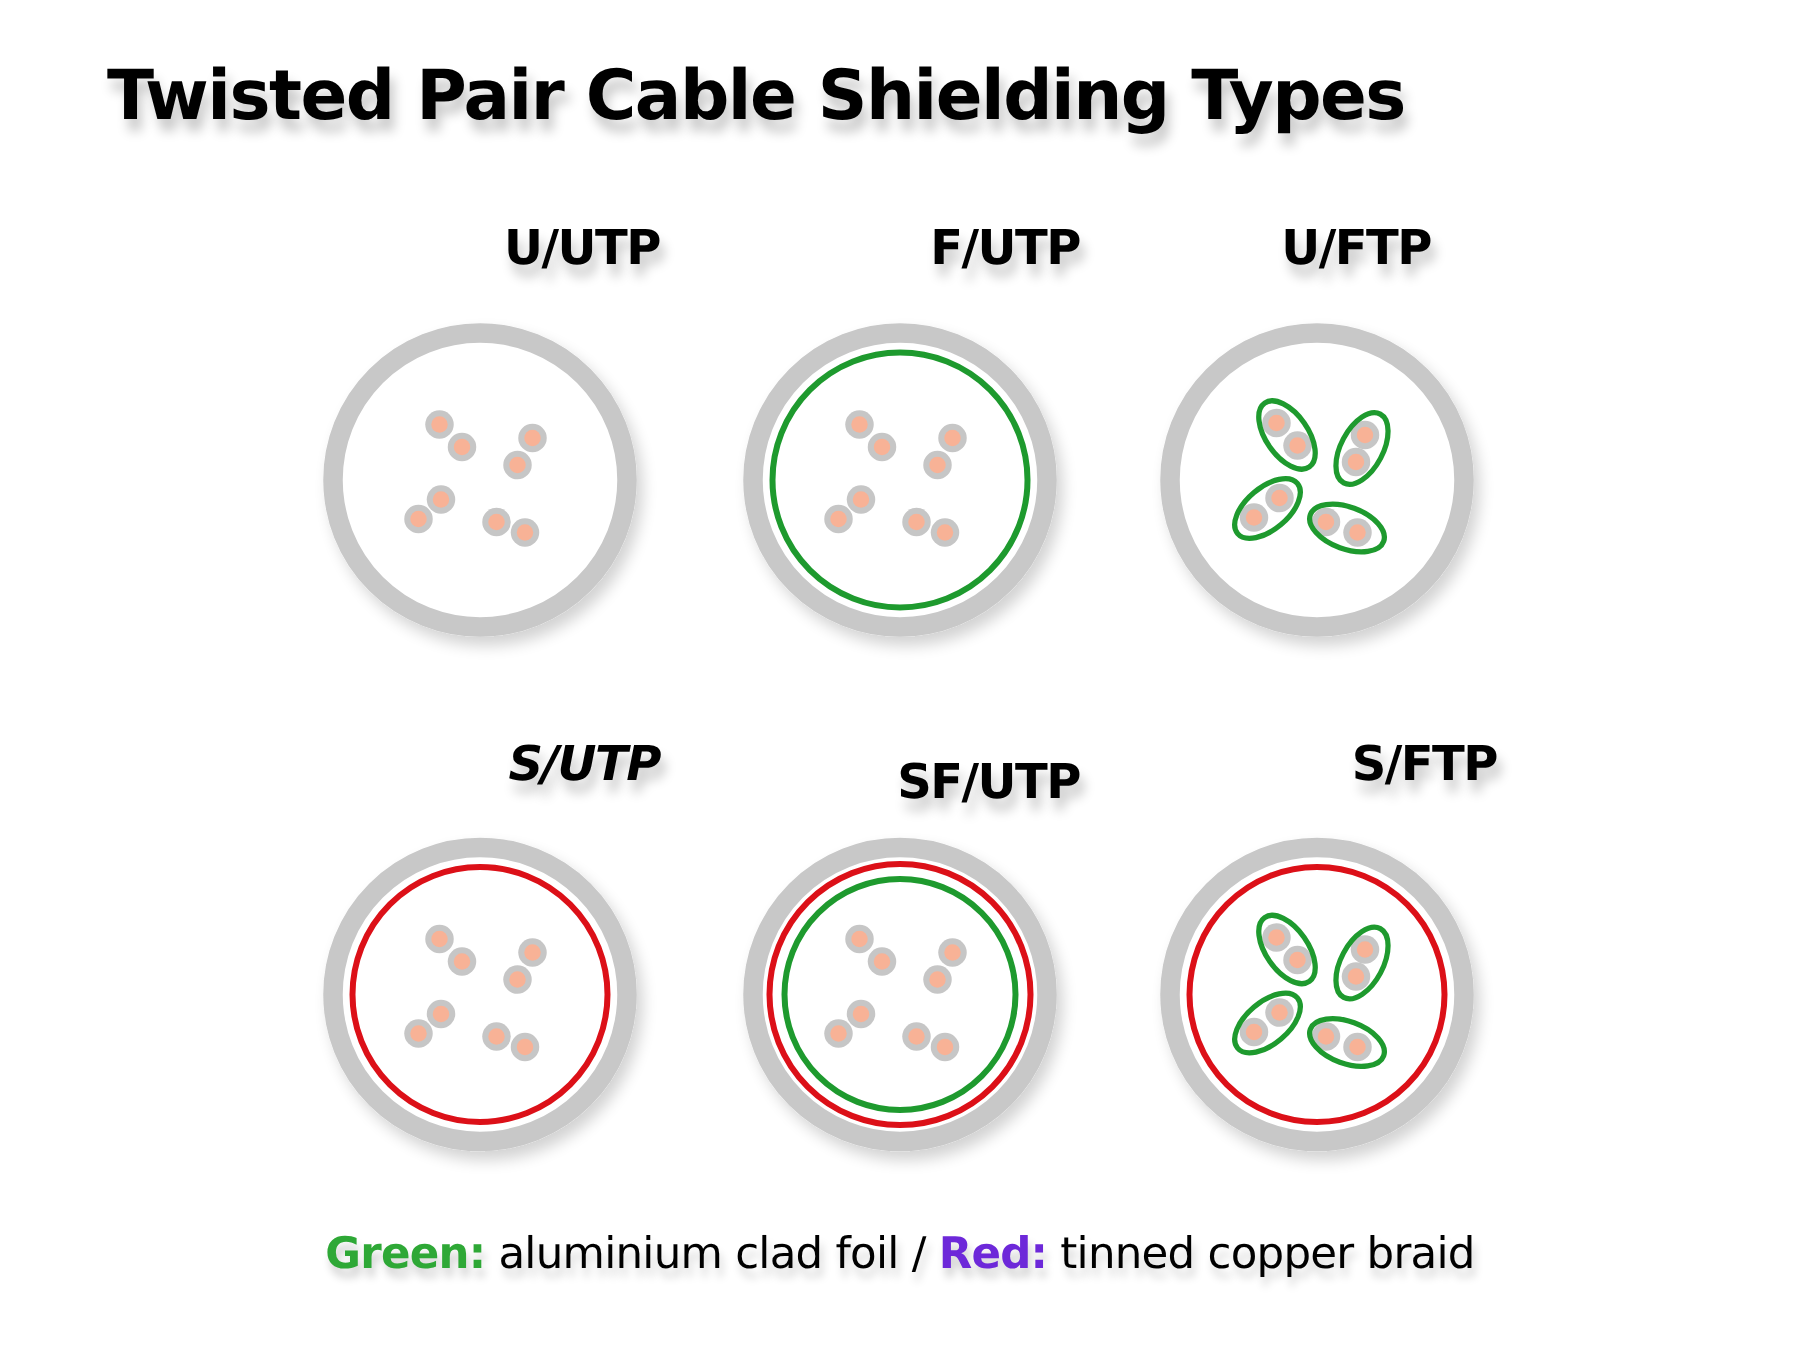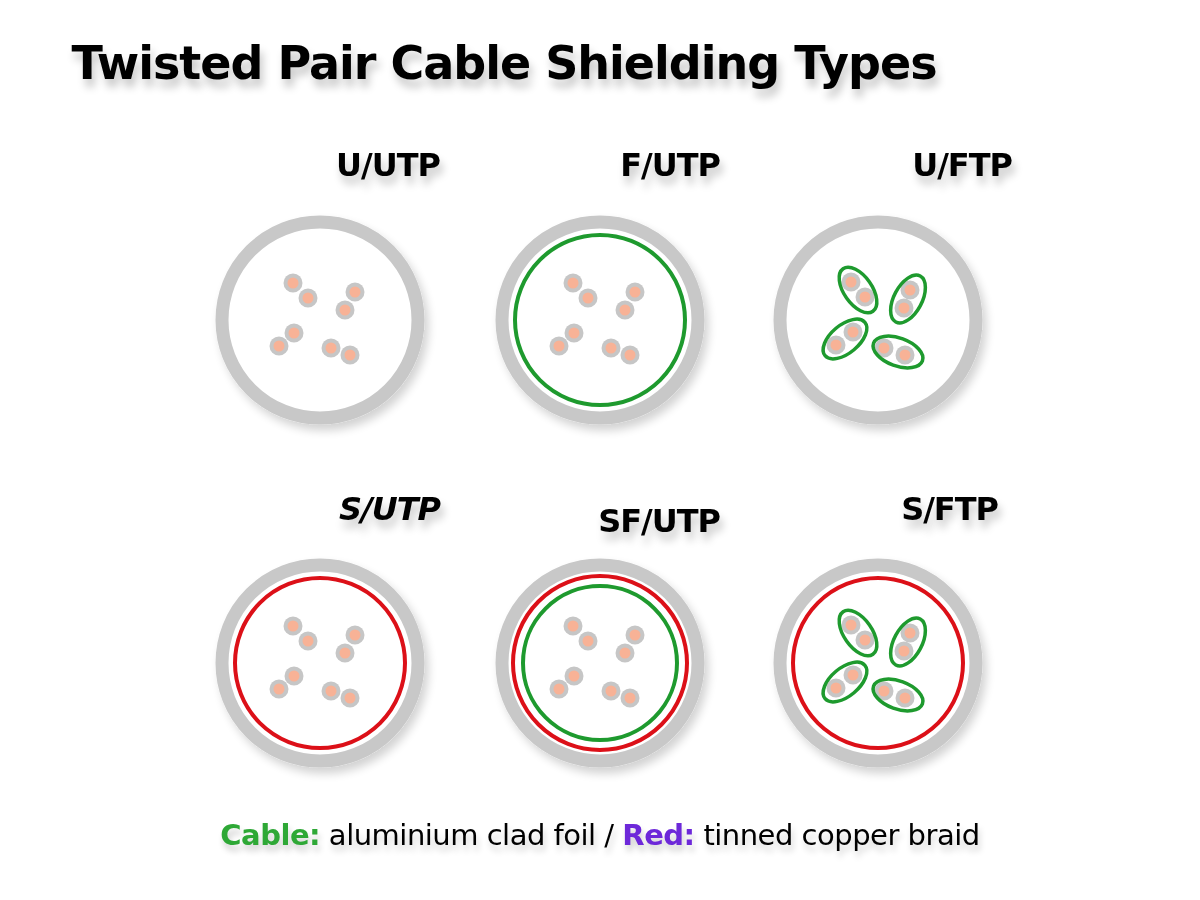--- a/index.html
+++ b/index.html
@@ -20,21 +20,21 @@
 </style>
 </head>
 <body>
 
 <div class="bg"></div>
 
 <div class="title">Twisted Pair Cable Shielding Types</div>
 
 <div class="label" style="left:200px;top:146px;">U/UTP</div>
 <div class="label" style="left:480px;top:146px;">F/UTP</div>
-<div class="label" style="left:772px;top:146px;">U/FTP</div>
+<div class="label" style="left:714px;top:146px;">U/FTP</div>
 <div class="label" style="left:200px;top:490px;font-style:italic;">S/UTP</div>
 <div class="label" style="left:480px;top:490px;margin-top:12px;">SF/UTP</div>
 <div class="label" style="left:758px;top:490px;">S/FTP</div>
 
 <svg class="diagram" id="diagram" width="1200" height="900" viewBox="0 0 1200 900">
   <defs>
     <filter id="sh" x="-20%" y="-20%" width="150%" height="150%">
       <feGaussianBlur in="SourceAlpha" stdDeviation="5"></feGaussianBlur>
       <feOffset dx="4" dy="6" result="o"></feOffset>
       <feComponentTransfer>
@@ -185,14 +185,14 @@
         <circle cx="884" cy="691" r="9.5" fill="#c6c6c6"></circle>
         <circle cx="884" cy="691" r="5.5" fill="#f8b296"></circle>
         <circle cx="905" cy="698" r="9.5" fill="#c6c6c6"></circle>
         <circle cx="905" cy="698" r="5.5" fill="#f8b296"></circle>
         <ellipse cx="898" cy="695" rx="26" ry="14" fill="none" stroke="#1e9a2e" stroke-width="3.5" transform="rotate(20 898 695)"></ellipse>
       </g>
     </g>
   </svg>
 
 <div class="legend">
-  <span class="g">Cable:</span><span> aluminium clad foil / </span><span class="r">Red:</span><span> tinned copper braid</span>
+  <span class="g">Green:</span><span> aluminium clad foil / </span><span class="r">Red:</span><span> tinned copper braid</span>
 </div>
 
 </body></html>

